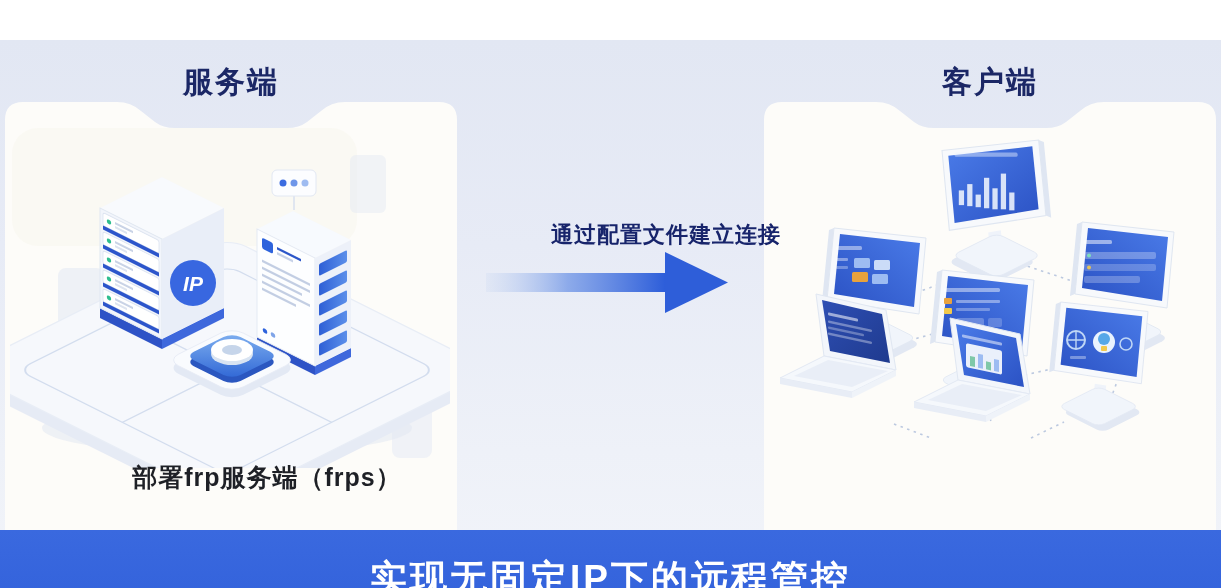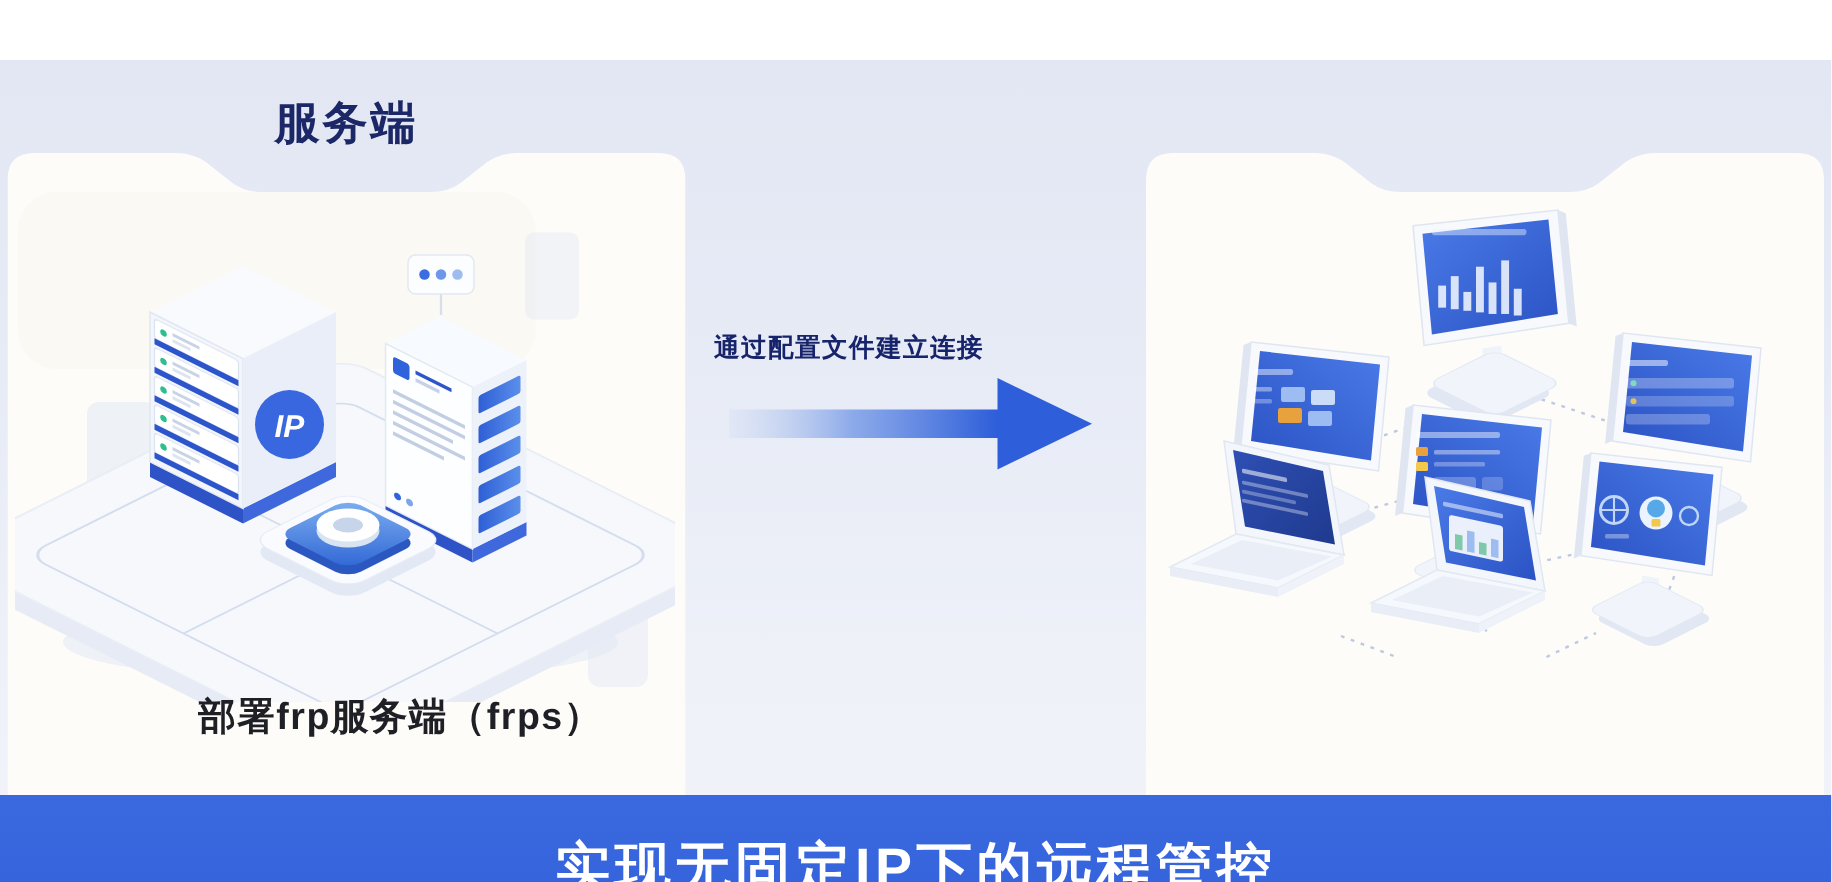--- a/index.html
+++ b/index.html
@@ -26,22 +26,22 @@
   .illus{position:absolute;}
   .illus.left{left:10px;top:88px;}
   .illus.right{left:766px;top:86px;}
   .caption{
     position:absolute;top:421px;width:524px;text-align:center;
     font-size:25px;font-weight:600;color:#1E2026;letter-spacing:1px;
   }
   .caption.left{left:5px;}
   .caption.right{left:764px;}
   .conn-label{
-    position:absolute;left:476px;top:180px;width:317px;text-align:left;
-    font-size:17px;font-weight:700;color:#17246B;letter-spacing:1px;
+    position:absolute;left:464px;top:180px;width:317px;text-align:right;
+    font-size:22px;font-weight:700;color:#17246B;letter-spacing:1px;
   }
   .conn-arrow{position:absolute;left:484px;top:208px;}
   .banner{
     position:absolute;left:0;top:490px;width:1221px;height:98px;
     background:linear-gradient(180deg,#3A69DF 0%,#3160DA 100%);
     display:flex;align-items:center;justify-content:center;
   }
   .banner-text{
     color:#FFFFFF;font-size:37px;font-weight:700;letter-spacing:3px;
   }
@@ -53,20 +53,21 @@
 
   <svg class="card-bg left" width="452" height="428" viewBox="0 0 452 428">
     <path d="M0,428 L0,18 Q0,0 18,0 L112,0 Q126,0 136,9 L150,20 Q158,26 170,26 L282,26 Q294,26 302,20 L316,9 Q326,0 340,0 L434,0 Q452,0 452,18 L452,428 Z" fill="#FDFCF9"></path>
   </svg>
 
   <svg class="card-bg right" width="452" height="428" viewBox="0 0 452 428">
     <path d="M0,428 L0,18 Q0,0 18,0 L112,0 Q126,0 136,9 L150,20 Q158,26 170,26 L282,26 Q294,26 302,20 L316,9 Q326,0 340,0 L434,0 Q452,0 452,18 L452,428 Z" fill="#FDFCF9"></path>
   </svg>
 
   <div class="panel-title left">服务端</div>
+  <div class="panel-title right">客户端</div>
 
   <svg class="illus left" width="440" height="340" viewBox="0 0 440 340">
     <defs>
       <linearGradient id="slatG" x1="0" y1="0" x2="1" y2="0">
         <stop offset="0" stop-color="#2E5FD6"></stop>
           <stop offset="1" stop-color="#5B8FEA"></stop>
       </linearGradient>
       <linearGradient id="btnG" x1="0" y1="0" x2="1" y2="1">
         <stop offset="0" stop-color="#7FB0F0"></stop>
           <stop offset="1" stop-color="#2F66D5"></stop>

